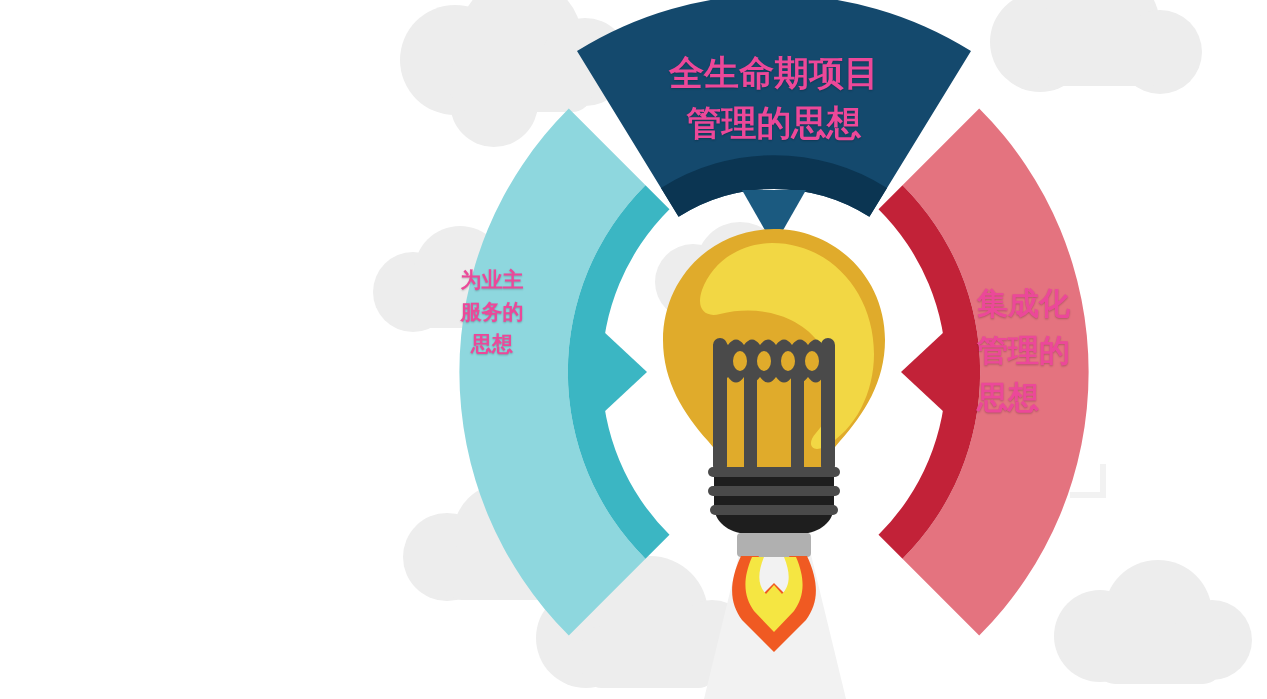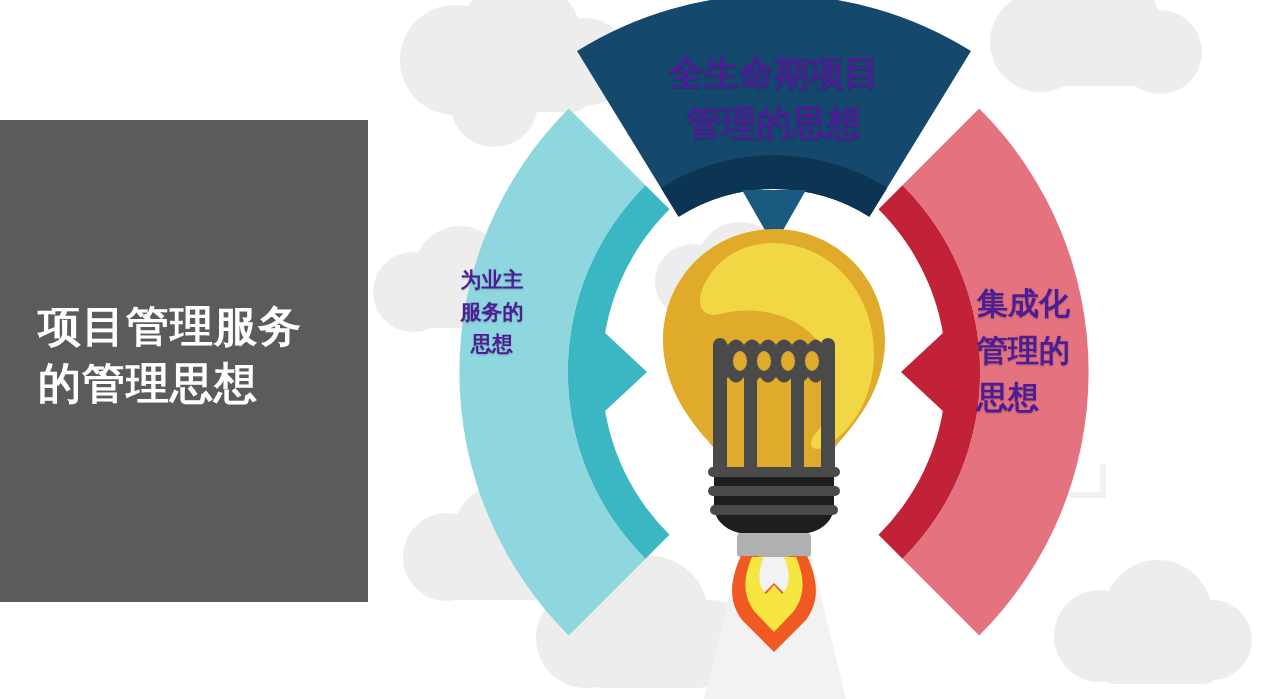--- a/index.html
+++ b/index.html
@@ -47,21 +47,21 @@
     left: 0;
     top: 0;
     width: 1267px;
     height: 699px;
   }
   #art svg { display: block; }
 
   
   .arc-label {
     position: absolute;
-    color: #4c1d95;
+    color: #ec4899;
     font-weight: bold;
     white-space: pre-line;
     text-shadow: 0 1px 2px rgba(0,0,0,0.22);
     pointer-events: none;
   }
   #label-top {
     left: 618px;
     top: 48px;
     width: 312px;
     text-align: center;
@@ -290,24 +290,20 @@
             L 784 557
             C 791 574 790 586 782 594
             L 774 585
             L 766 594
             C 758 586 757 574 764 557 Z"></path>
         </g>
       </g>
     </svg>
   </div>
 
-  <div id="title-panel">
-    <div id="title-text">项目管理服务
-的管理思想</div>
-  </div>
 
   <div class="arc-label" id="label-top">全生命期项目
 管理的思想</div>
 
   <div class="arc-label" id="label-left">为业主
 服务的
 思想</div>
 
   <div class="arc-label" id="label-right">集成化
 管理的

